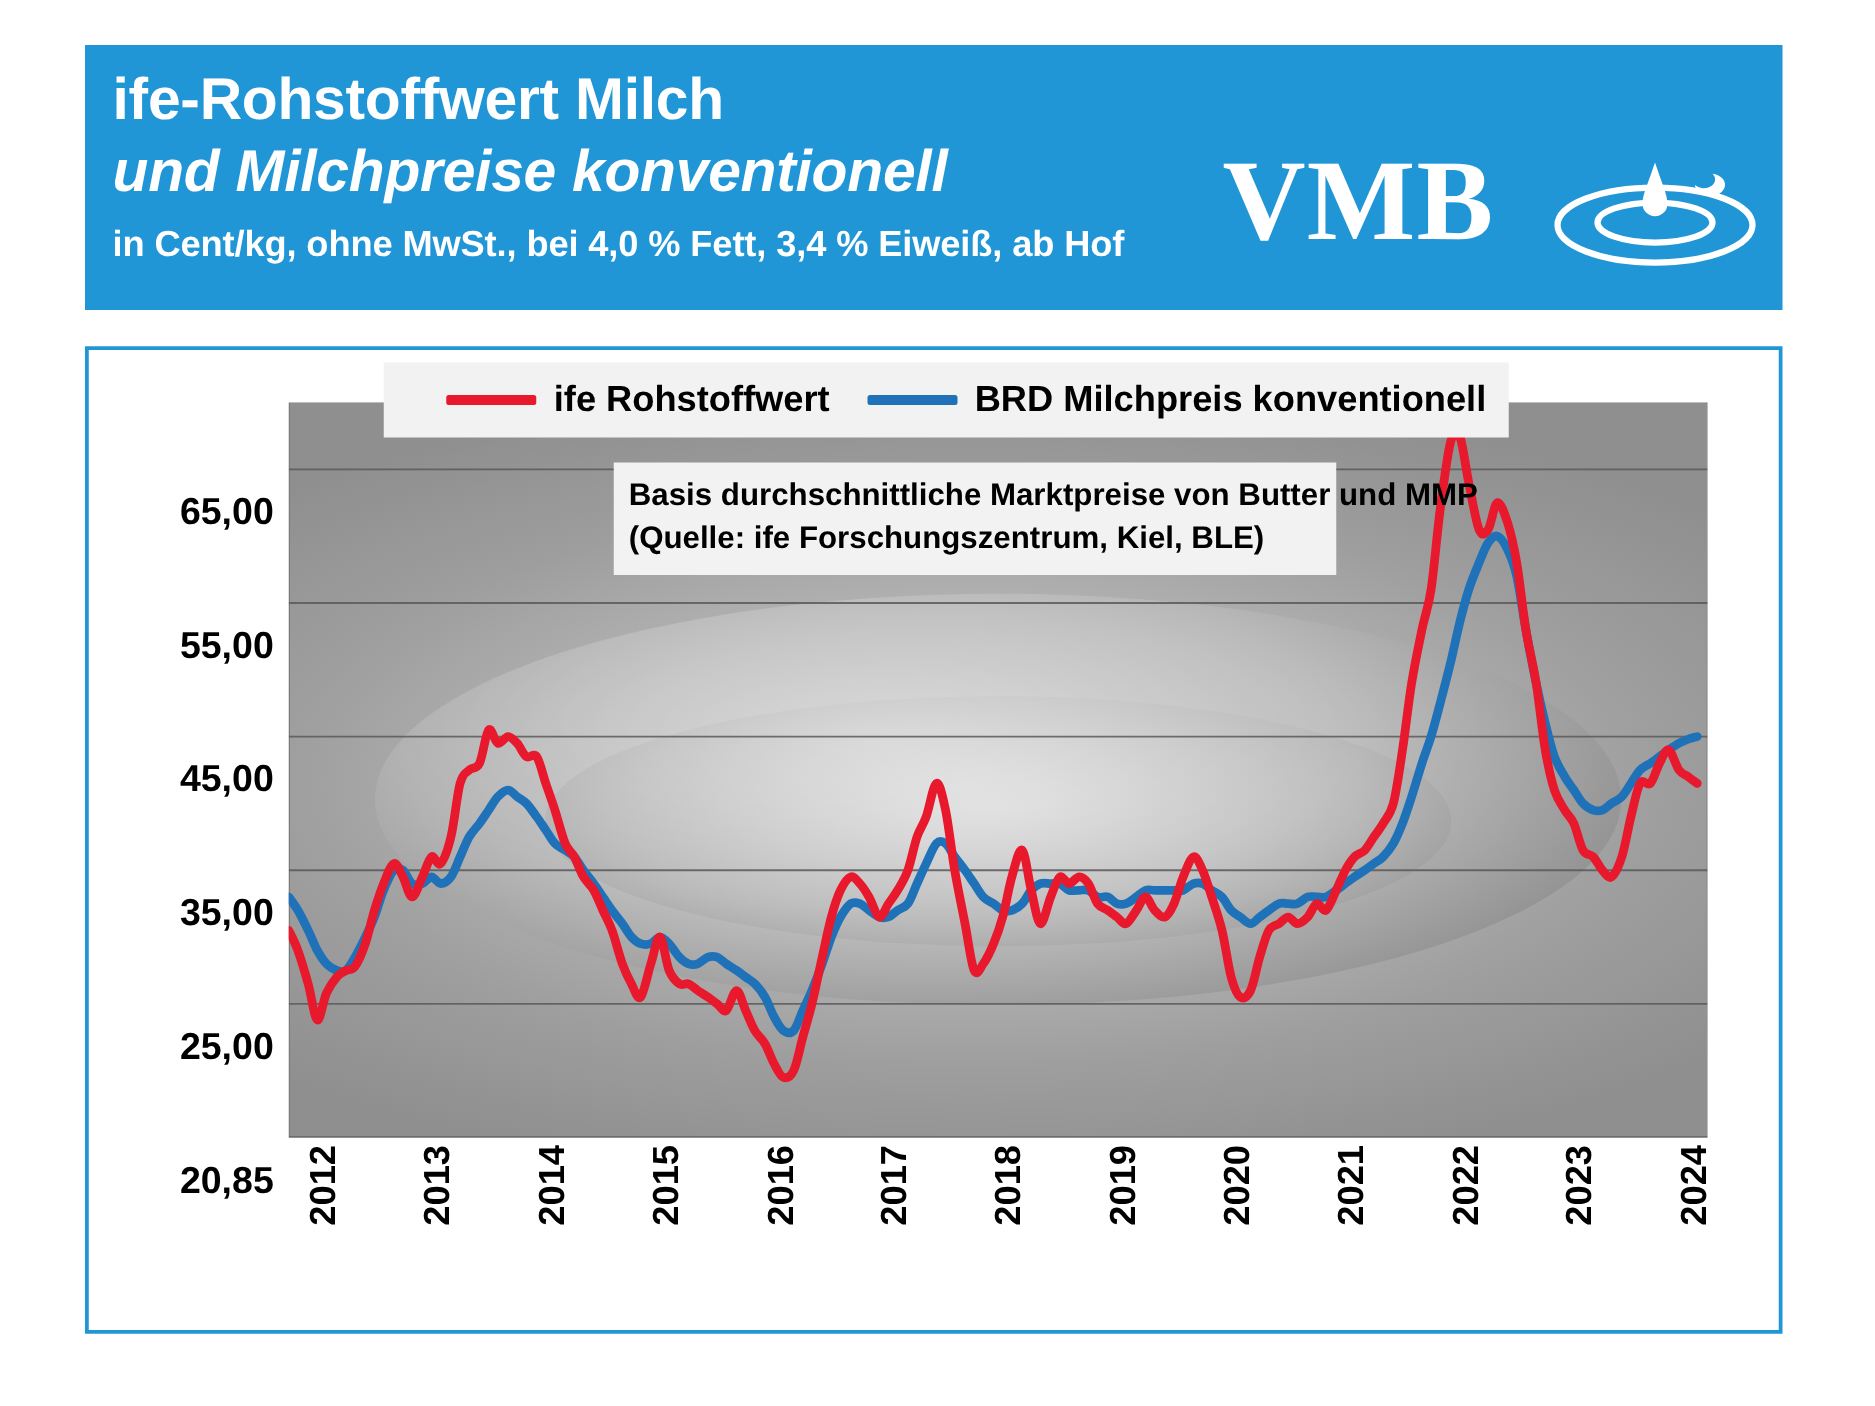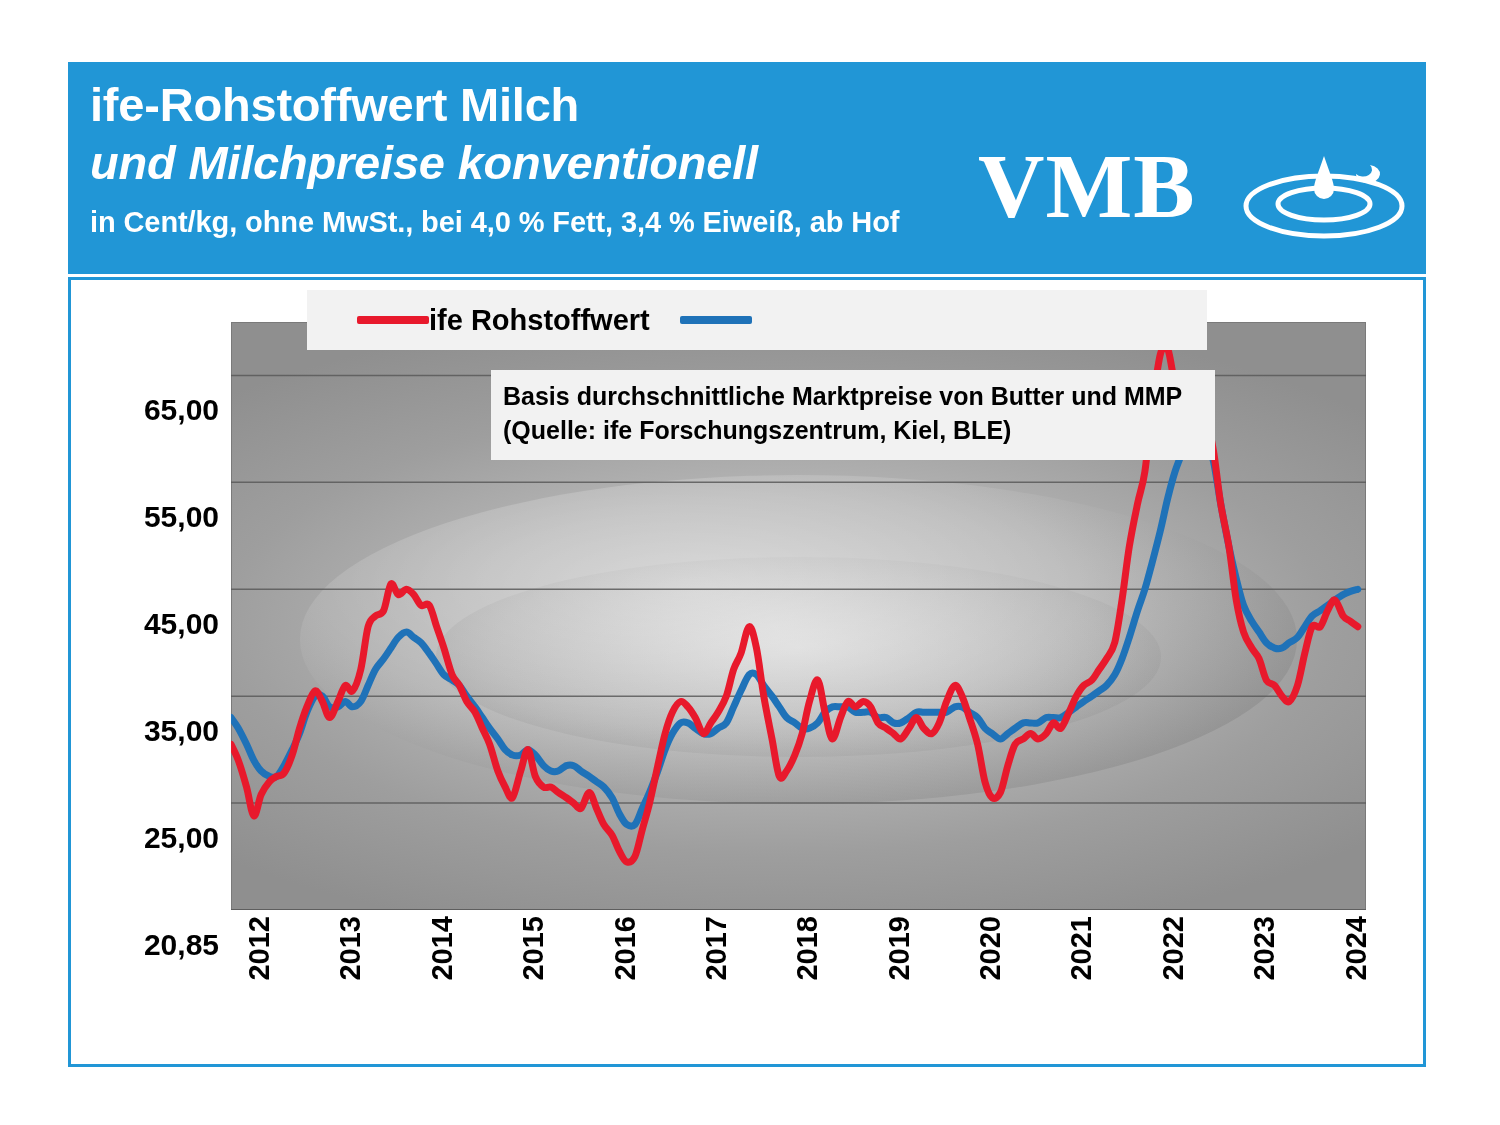--- a/index.html
+++ b/index.html
@@ -11,21 +11,21 @@
     width: 1500px;
     height: 1125px;
     font-family: "Liberation Sans", sans-serif;
     overflow: hidden;
   }
 
   
   .header {
     position: absolute;
     left: 68px;
-    top: 62px;
+    top: 36px;
     width: 1358px;
     height: 212px;
     background: #2196d6;
     box-sizing: border-box;
     padding: 18px 24px 0 22px;
   }
   .header-title-1 {
     font-size: 47px;
     font-weight: bold;
     color: #ffffff;
@@ -182,40 +182,41 @@
     display: flex;
     align-items: center;
     gap: 30px;
     padding-left: 50px;
     box-sizing: border-box;
     z-index: 5;
   }
   .legend-item {
     display: flex;
     align-items: center;
+    gap: 14px;
     justify-content: center;
   }
   .legend-swatch {
     width: 72px;
     height: 8px;
     border-radius: 2px;
   }
   .legend-label {
     font-size: 29px;
     font-weight: bold;
     color: #000000;
     white-space: nowrap;
   }
 
   
   .note {
     position: absolute;
     left: 420px;
     top: 90px;
-    width: 724px;
+    width: 578px;
     background: #f2f2f2;
     padding: 10px 12px 12px 12px;
     box-sizing: border-box;
     z-index: 5;
   }
   .note-line {
     font-size: 25px;
     font-weight: bold;
     color: #000000;
     line-height: 1.35;
@@ -284,20 +285,21 @@
       <div class="xtick" style="left: 1108.62px;">2024</div>
     </div>
 
   <div class="legend">
     <div class="legend-item">
       <span class="legend-swatch" id="sw0" style="background: rgb(232, 25, 44);"></span>
       <span class="legend-label">ife Rohstoffwert</span>
     </div>
     <div class="legend-item">
       <span class="legend-swatch" id="sw1" style="background: rgb(31, 114, 184);"></span>
+      <span class="legend-label">BRD Milchpreis konventionell</span>
     </div>
   </div>
 
   <div class="note">
     <div class="note-line">Basis durchschnittliche Marktpreise von Butter und MMP</div>
     <div class="note-line">(Quelle: ife Forschungszentrum, Kiel, BLE)</div>
   </div>
 </div>
 
 </body></html>

